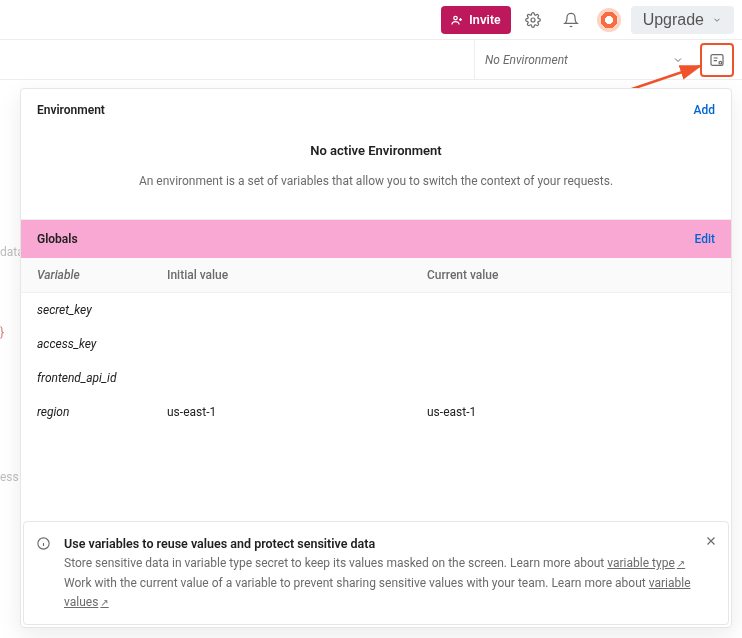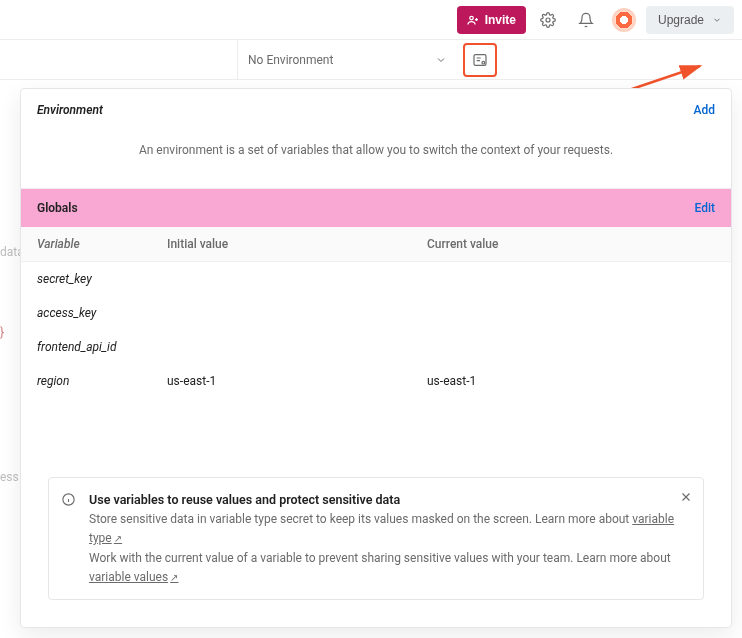--- a/index.html
+++ b/index.html
@@ -52,30 +52,31 @@
   .upgrade-btn {
     background:#eceff1;
     color:#555;
     border:none;
     height:28px;
     padding:0 12px;
     border-radius:4px;
     display:flex;
     align-items:center;
     gap:8px;
-    font-size:12px;
+    font-size:16px;
     cursor:pointer;
   }
   .env-row {
     height:40px;
     display:flex;
     align-items:center;
-    justify-content:center;
+    justify-content:flex-end;
     border-bottom:1px solid #ededed;
     padding-right:8px;
+    font-style:italic;
   }
   .env-select {
     width: 220px;
     display:flex;
     align-items:center;
     justify-content:space-between;
     padding:0 10px;
     height:40px;
     color:#6b6b6b;
     font-size:12px;
@@ -102,21 +103,21 @@
     border-radius:4px;
     display:flex;
     flex-direction:column;
   }
   .section-head {
     display:flex;
     justify-content:space-between;
     align-items:center;
     padding:14px 16px;
   }
-  .section-head h3 { margin:0; font-size:12px; font-weight:600;font-style:italic; }
+  .section-head h3 { margin:0; font-size:12px; font-weight:600; }
   .link { color:#0265D2; font-size:12px; cursor:pointer; font-weight:500; }
   .empty {
     text-align:center;
     padding: 10px 60px 28px;
     color:#6b6b6b;
     font-size:12px;
     border-bottom:1px solid #ededed;
     line-height:1.6;
   }
   .empty b { display:block; color:#212121; font-size:13px; margin-bottom:10px; font-weight:600;}
@@ -143,21 +144,21 @@
   .c3 { flex:1; }
   .row {
     display:flex;
     padding:10px 16px;
     font-size:12px;
     color:#212121;
   }
   .spacer { flex:1; }
 
   .tipbox {
-    margin:27px;
+    margin:2px;
     border:1px solid #e6e6e6;
     border-radius:4px;
     padding:12px 20px 12px 40px;
     position:relative;
     color:#6b6b6b;
     font-size:12px;
     line-height:1.6;
   }
   .tipbox .info-ico {
     position:absolute; left:12px; top:14px;
@@ -262,20 +263,21 @@
 </svg>
 
 <div class="panel">
 
   <div class="section-head">
     <h3>Environment</h3>
     <span class="link">Add</span>
   </div>
 
   <div class="empty">
+    <b>No active Environment</b>
     <span>An environment is a set of variables that allow you to switch the context of your requests.</span>
   </div>
 
   <div class="globals-wrap">
     <div class="globals-head">
       <h3>Globals</h3>
       <span class="link">Edit</span>
     </div>
     <div class="col-head">
       <div class="c1">Variable</div>

